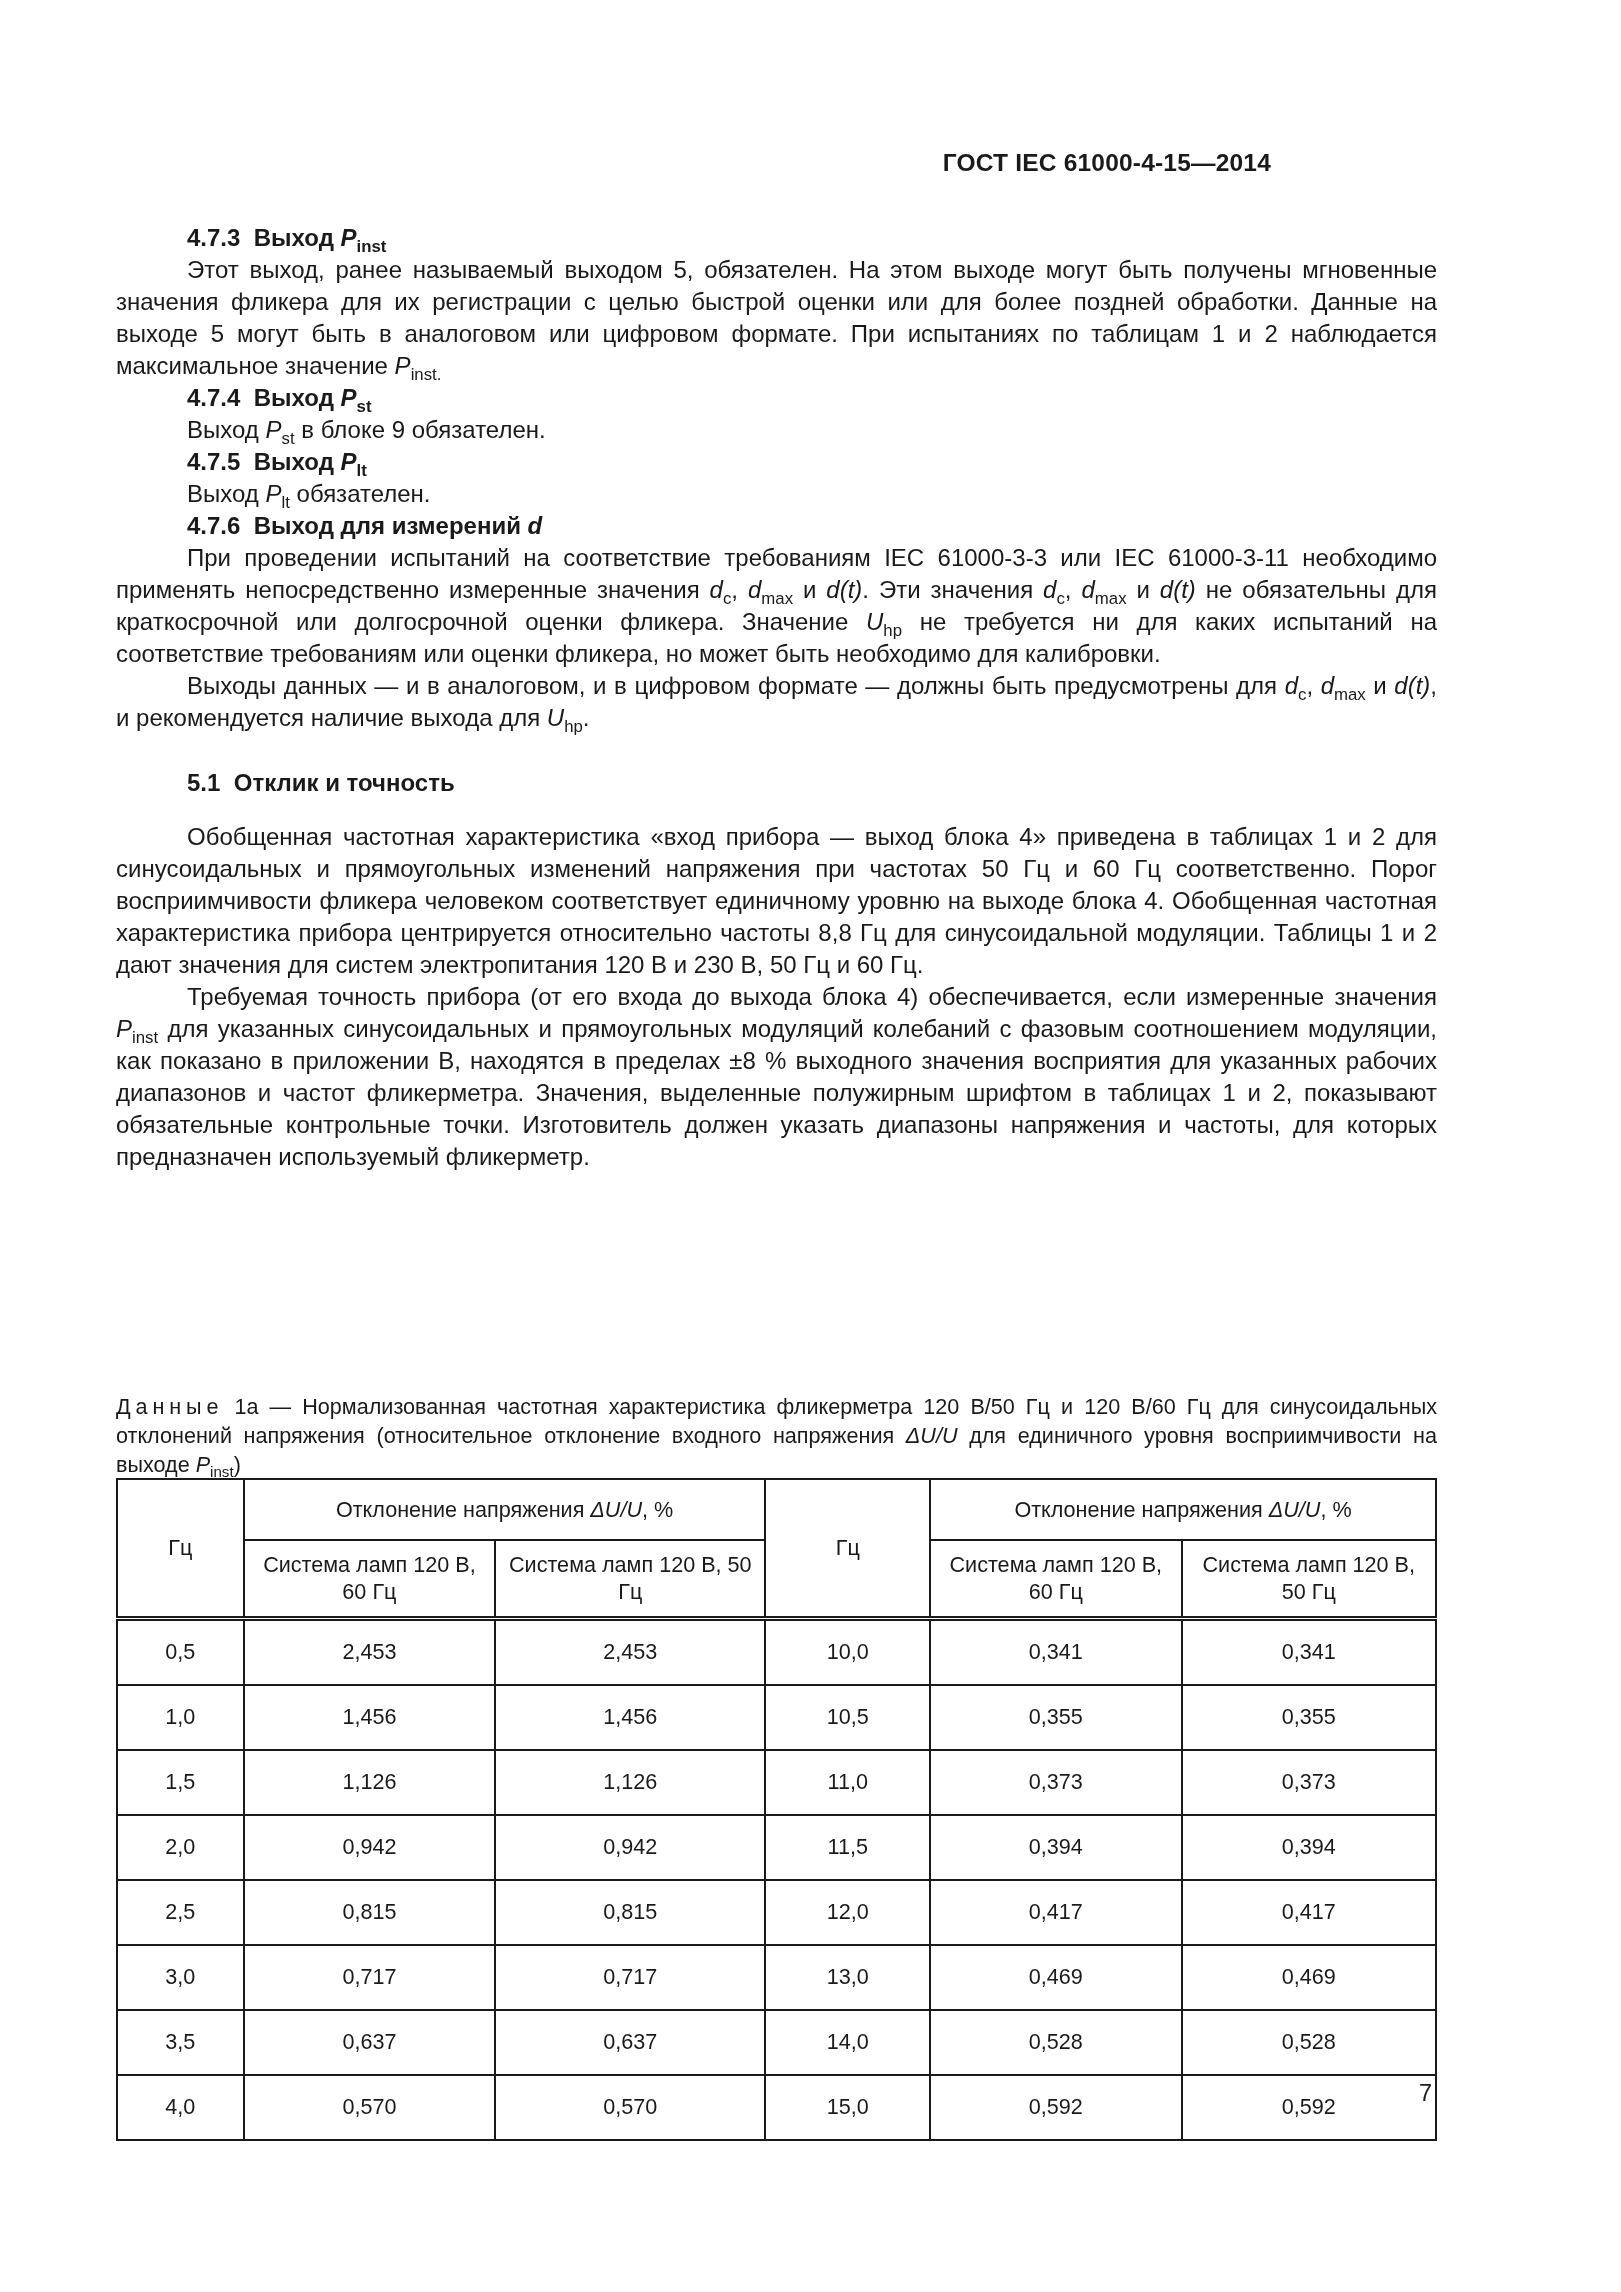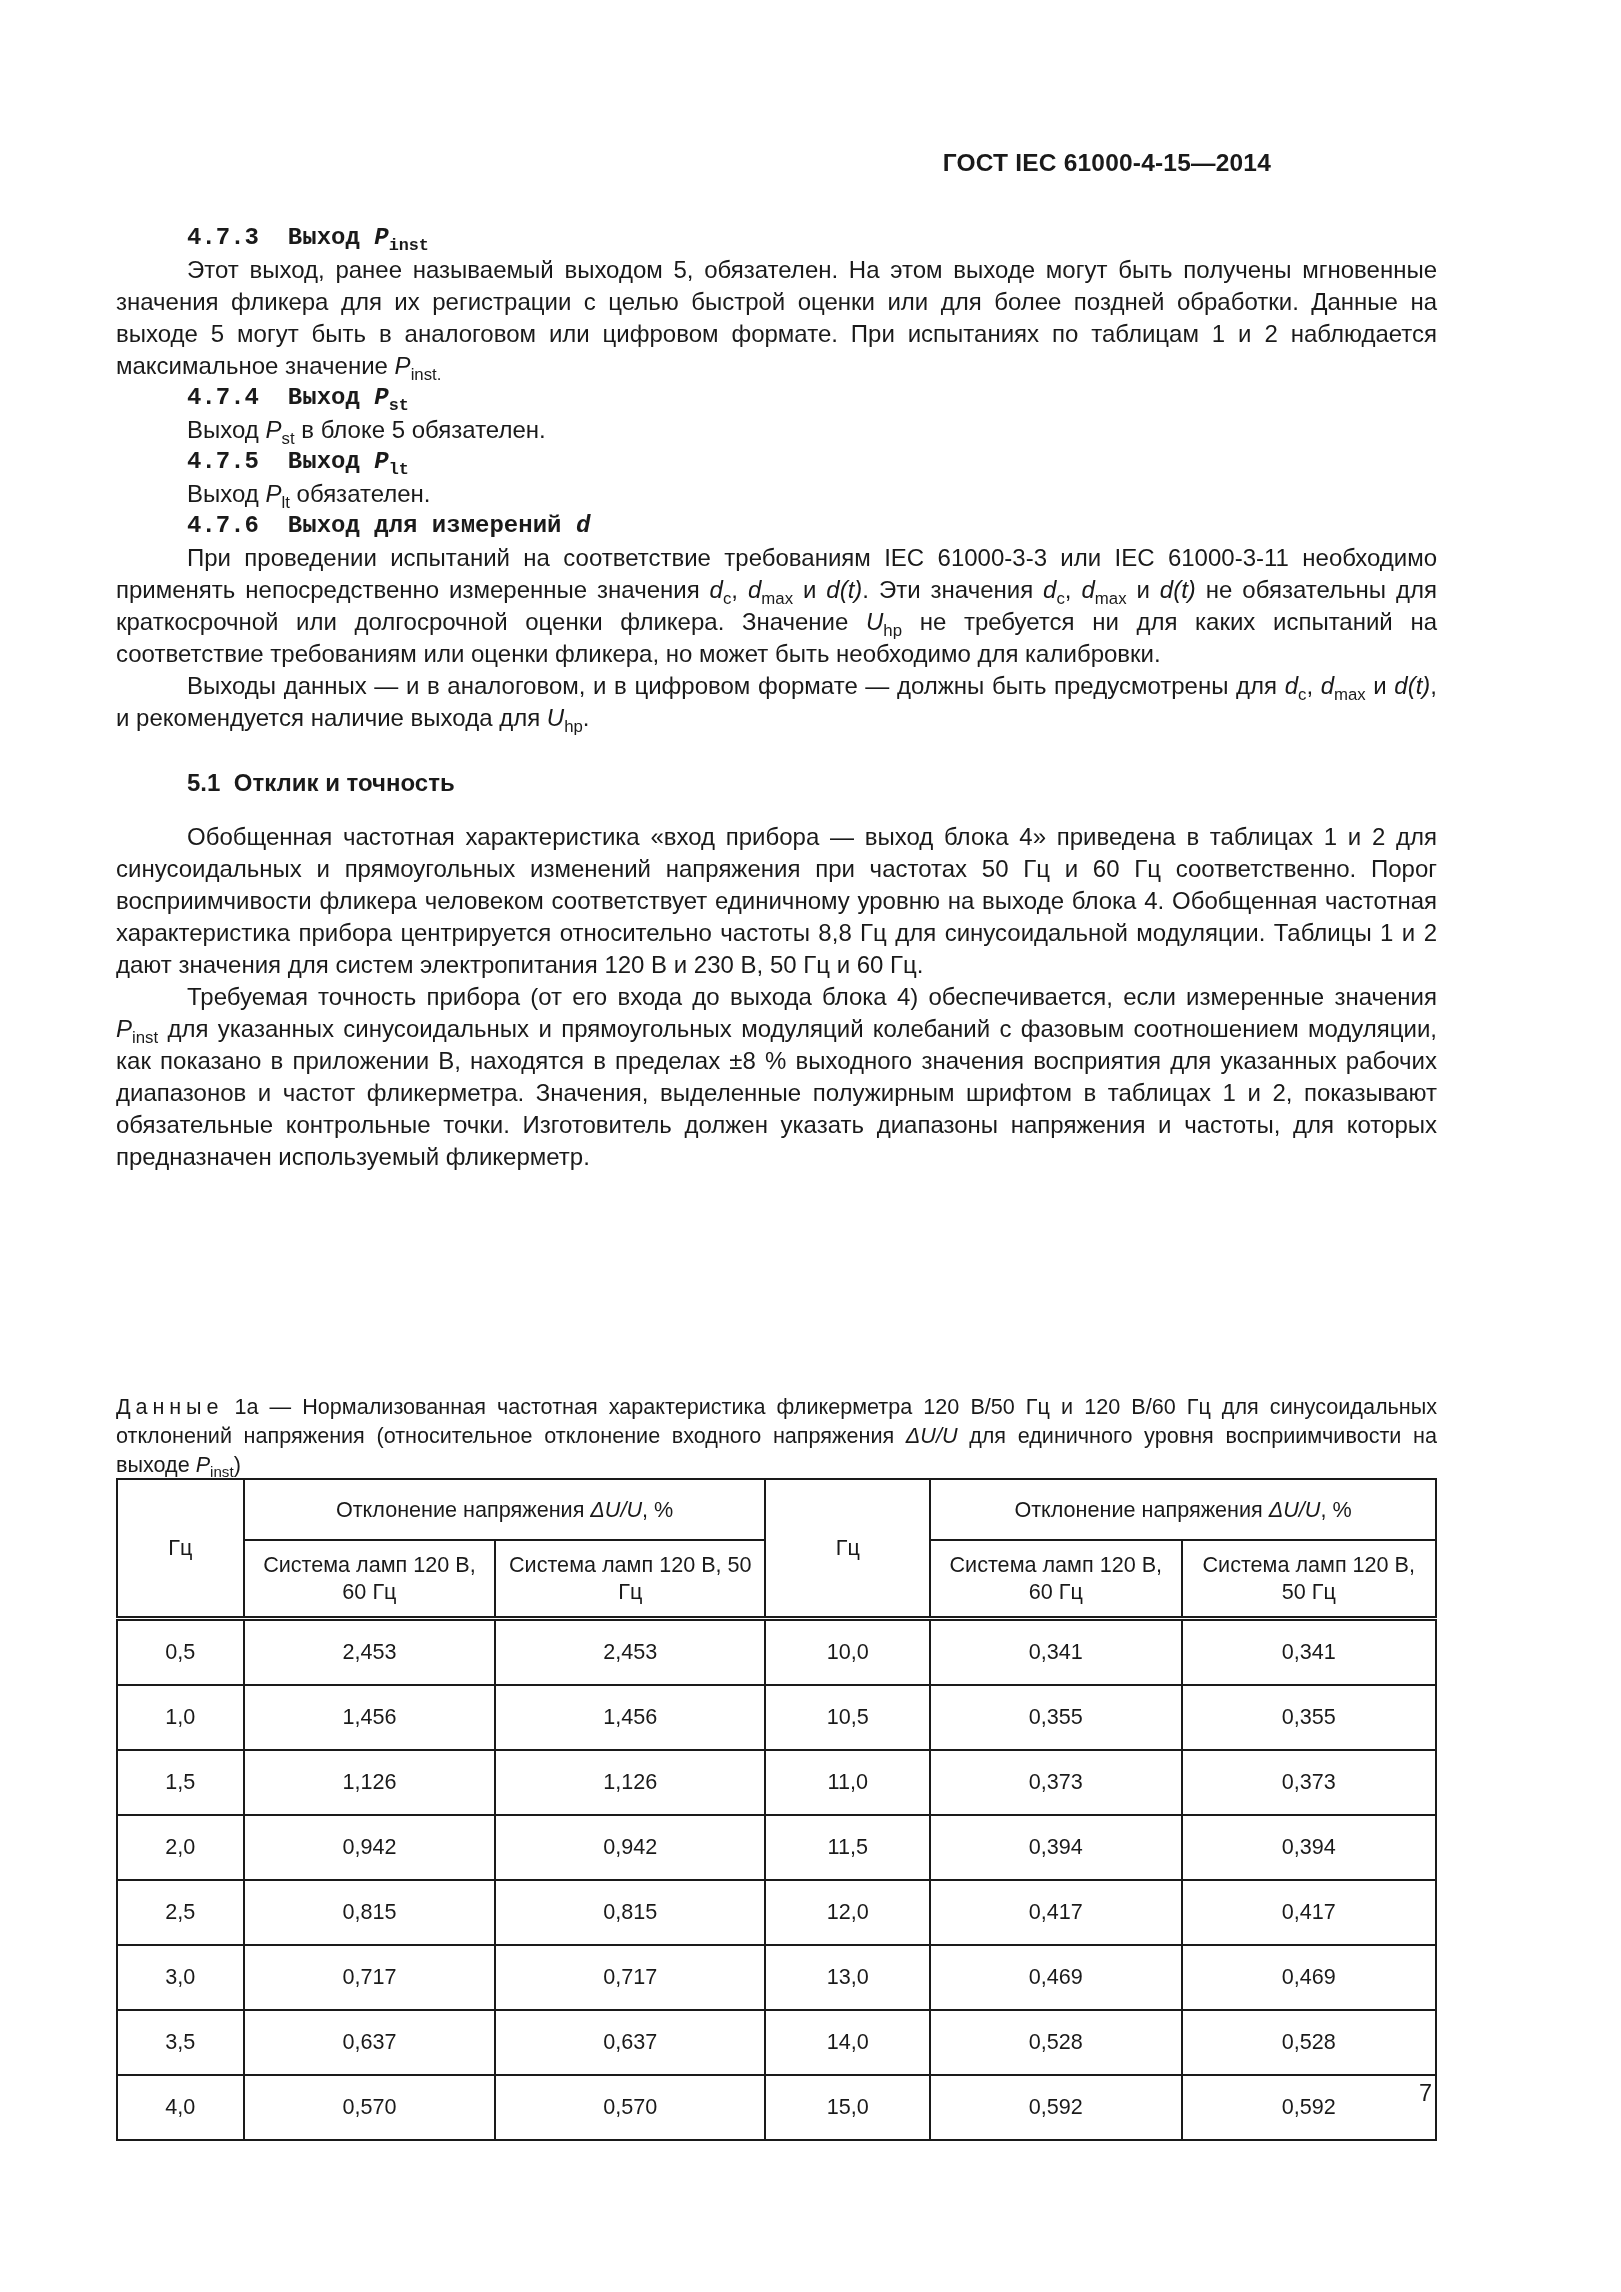--- a/index.html
+++ b/index.html
@@ -3,21 +3,21 @@
 <meta charset="utf-8">
 <style>
   html, body { margin: 0; padding: 0; background: #ffffff; }
   body { width: 1621px; height: 2293px; position: relative; overflow: hidden;
          font-family: "Liberation Sans", sans-serif; color: #1a1a1a; }
   .page { position: absolute; left: 0; top: 0; width: 1455px; height: 2293px; }
   .running-head { position: absolute; right: 184px; top: 149px; font-weight: bold; font-size: 24.5px; letter-spacing: 0.2px; }
   .content { position: absolute; left: 116px; top: 222px; width: 1321px; font-size: 24px; line-height: 32px; }
   .content p { margin: 0; text-align: justify; }
   .indent { text-indent: 71px; }
-  .h4 { font-weight: bold; padding-left: 71px; font-family: Liberation Mono, monospace; }
+  .h4 { font-weight: bold; padding-left: 71px; }
   .body-noindent { padding-left: 71px; }
   sub { font-size: 0.7em; vertical-align: -0.35em; line-height: 0; }
   .i { font-style: italic; }
   .h2 { font-weight: bold; font-size: 29px; margin: 35px 0 0 71px !important; line-height: 39px; }
   .h3 { font-weight: bold; font-size: 24px; margin: 33px 0 0 71px !important; }
   .gap { height: 21.6px; }
   .caption { position: absolute; left: 116px; top: 1370px; width: 1321px; font-size: 21.6px; line-height: 29px; text-align: justify; }
   .spaced { letter-spacing: 4.9px; }
   table.t { position: absolute; left: 116px; top: 1478px; width: 1321px; border-collapse: collapse; font-size: 21.6px; }
   table.t td, table.t th { border: 2px solid #1a1a1a; text-align: center; font-weight: normal; padding: 8px; }
@@ -43,21 +43,21 @@
     <p class="h4">
       <span>4.7.3</span>&nbsp;
       <span>Выход </span><span class="i">P</span><sub>inst</sub>
     </p>
     <p class="indent"><span>Этот выход, ранее называемый выходом 5, обязателен. На этом выходе могут быть получены мгновенные значения фликера для их регистрации с целью быстрой оценки или для более поздней обработки. Данные на выходе 5 могут быть в аналоговом или цифровом формате. При испытаниях по таблицам 1 и 2 наблюдается максимальное значение </span><span class="i">P</span><sub>inst.</sub></p>
 
     <p class="h4">
       <span>4.7.4</span>&nbsp;
       <span>Выход </span><span class="i">P</span><sub>st</sub>
     </p>
-    <p class="body-noindent"><span>Выход </span><span class="i">P</span><sub>st</sub><span> в блоке 5 обязателен.</span></p>
+    <p class="body-noindent"><span>Выход </span><span class="i">P</span><sub>st</sub><span> в блоке 9 обязателен.</span></p>
 
     <p class="h4">
       <span>4.7.5</span>&nbsp;
       <span>Выход </span><span class="i">P</span><sub>lt</sub>
     </p>
     <p class="body-noindent"><span>Выход </span><span class="i">P</span><sub>lt</sub><span> обязателен.</span></p>
 
     <p class="h4">
       <span>4.7.6</span>&nbsp;
       <span>Выход для измерений </span><span class="i">d</span>

